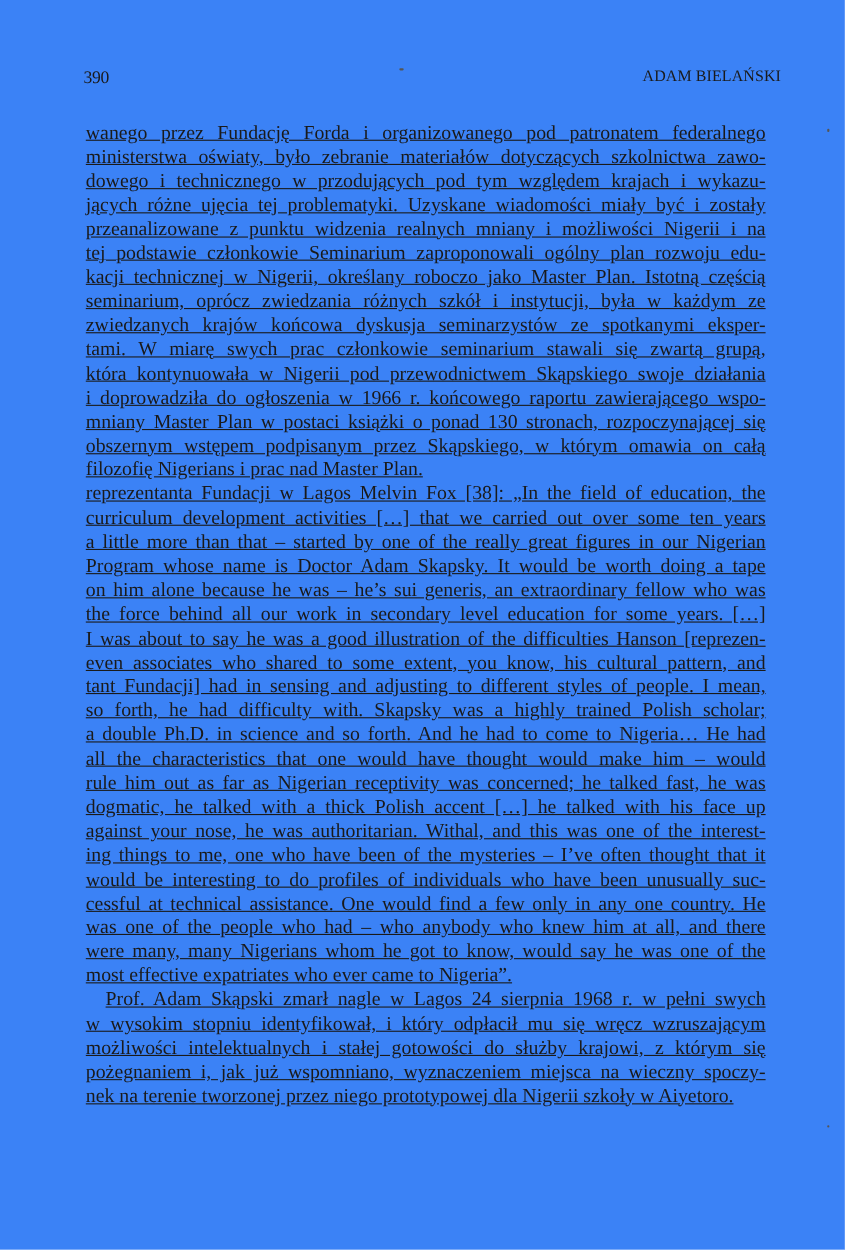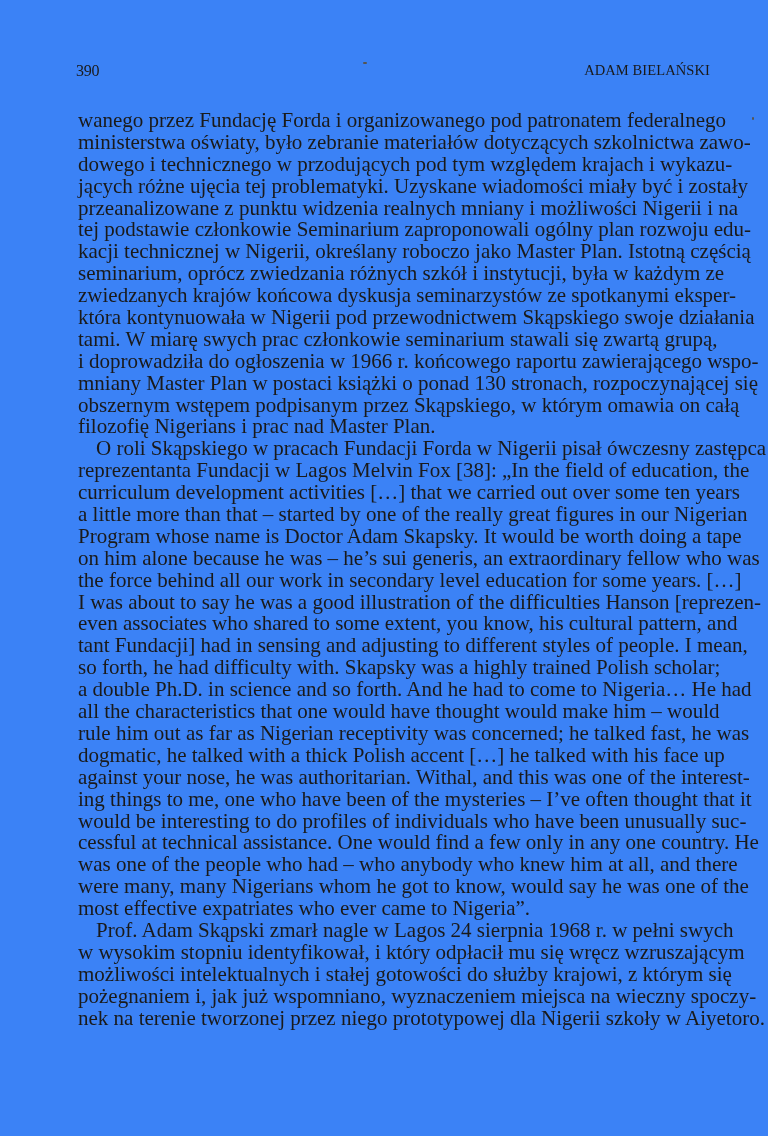--- a/index.html
+++ b/index.html
@@ -8,21 +8,21 @@
     position: absolute; left: 0; top: 0; width: 768px; height: 1136px;
     background: #3b82f6; color: #1a1a1a;
     font-family: "Liberation Serif", "DejaVu Serif", serif;
   }
   .header { position: absolute; top: 62px; left: 76px; right: 58px; height: 24px; font-size: 16px; }
   .page-number { position: absolute; left: 0; top: 0; letter-spacing: -0.3px; }
   .running-head { position: absolute; right: 0; top: 0; font-size: 14.5px; letter-spacing: 0.1px; }
   .speck { position: absolute; background: #555; border-radius: 1px; }
   .body-text {
     position: absolute; left: 78px; width: 618px; top: 110px;
-    font-size: 21px; line-height: 21.9px;
+    font-size: 18px; line-height: 21.9px; text-decoration: underline;
   }
   .line { display: block; white-space: nowrap; text-align: justify; text-align-last: justify; height: 21.9px; overflow: visible; }
   .line.last { text-align-last: left; }
   .line.indent { padding-left: 18px; }
 </style>
 </head>
 <body>
 
 <div class="page">
   <div class="header">
@@ -38,29 +38,28 @@
       <div>
         <span class="line">wanego przez Fundację Forda i organizowanego pod patronatem federalnego</span>
         <span class="line">ministerstwa oświaty, było zebranie materiałów dotyczących szkolnictwa zawo-</span>
         <span class="line">dowego i technicznego w przodujących pod tym względem krajach i wykazu-</span>
         <span class="line">jących różne ujęcia tej problematyki. Uzyskane wiadomości miały być i zostały</span>
         <span class="line">przeanalizowane z punktu widzenia realnych mniany i możliwości Nigerii i na</span>
         <span class="line">tej podstawie członkowie Seminarium zaproponowali ogólny plan rozwoju edu-</span>
         <span class="line">kacji technicznej w Nigerii, określany roboczo jako Master Plan. Istotną częścią</span>
         <span class="line">seminarium, oprócz zwiedzania różnych szkół i instytucji, była w każdym ze</span>
         <span class="line">zwiedzanych krajów końcowa dyskusja seminarzystów ze spotkanymi eksper-</span>
+        <span class="line">tami. W miarę swych prac członkowie seminarium stawali się zwartą grupą,</span>
         <span class="line">która kontynuowała w Nigerii pod przewodnictwem Skąpskiego swoje działania</span>
-        <span class="line">tami. W miarę swych prac członkowie seminarium stawali się zwartą grupą,</span>
         <span class="line">i doprowadziła do ogłoszenia w 1966 r. końcowego raportu zawierającego wspo-</span>
         <span class="line">mniany Master Plan w postaci książki o ponad 130 stronach, rozpoczynającej się</span>
         <span class="line">obszernym wstępem podpisanym przez Skąpskiego, w którym omawia on całą</span>
         <span class="line last">filozofię Nigerians i prac nad Master Plan.</span>
       </div>
       <div>
-        <span class="line indent">O roli Skąpskiego w pracach Fundacji Forda w Nigerii pisał ówczesny zastępca</span>
         <span class="line">reprezentanta Fundacji w Lagos Melvin Fox [38]: „In the field of education, the</span>
         <span class="line">curriculum development activities […] that we carried out over some ten years</span>
         <span class="line">a little more than that – started by one of the really great figures in our Nigerian</span>
         <span class="line">Program whose name is Doctor Adam Skapsky. It would be worth doing a tape</span>
         <span class="line">on him alone because he was – he’s sui generis, an extraordinary fellow who was</span>
         <span class="line">the force behind all our work in secondary level education for some years. […]</span>
         <span class="line">I was about to say he was a good illustration of the difficulties Hanson [reprezen-</span>
         <span class="line">even associates who shared to some extent, you know, his cultural pattern, and</span>
         <span class="line">tant Fundacji] had in sensing and adjusting to different styles of people. I mean,</span>
         <span class="line">so forth, he had difficulty with. Skapsky was a highly trained Polish scholar;</span>

